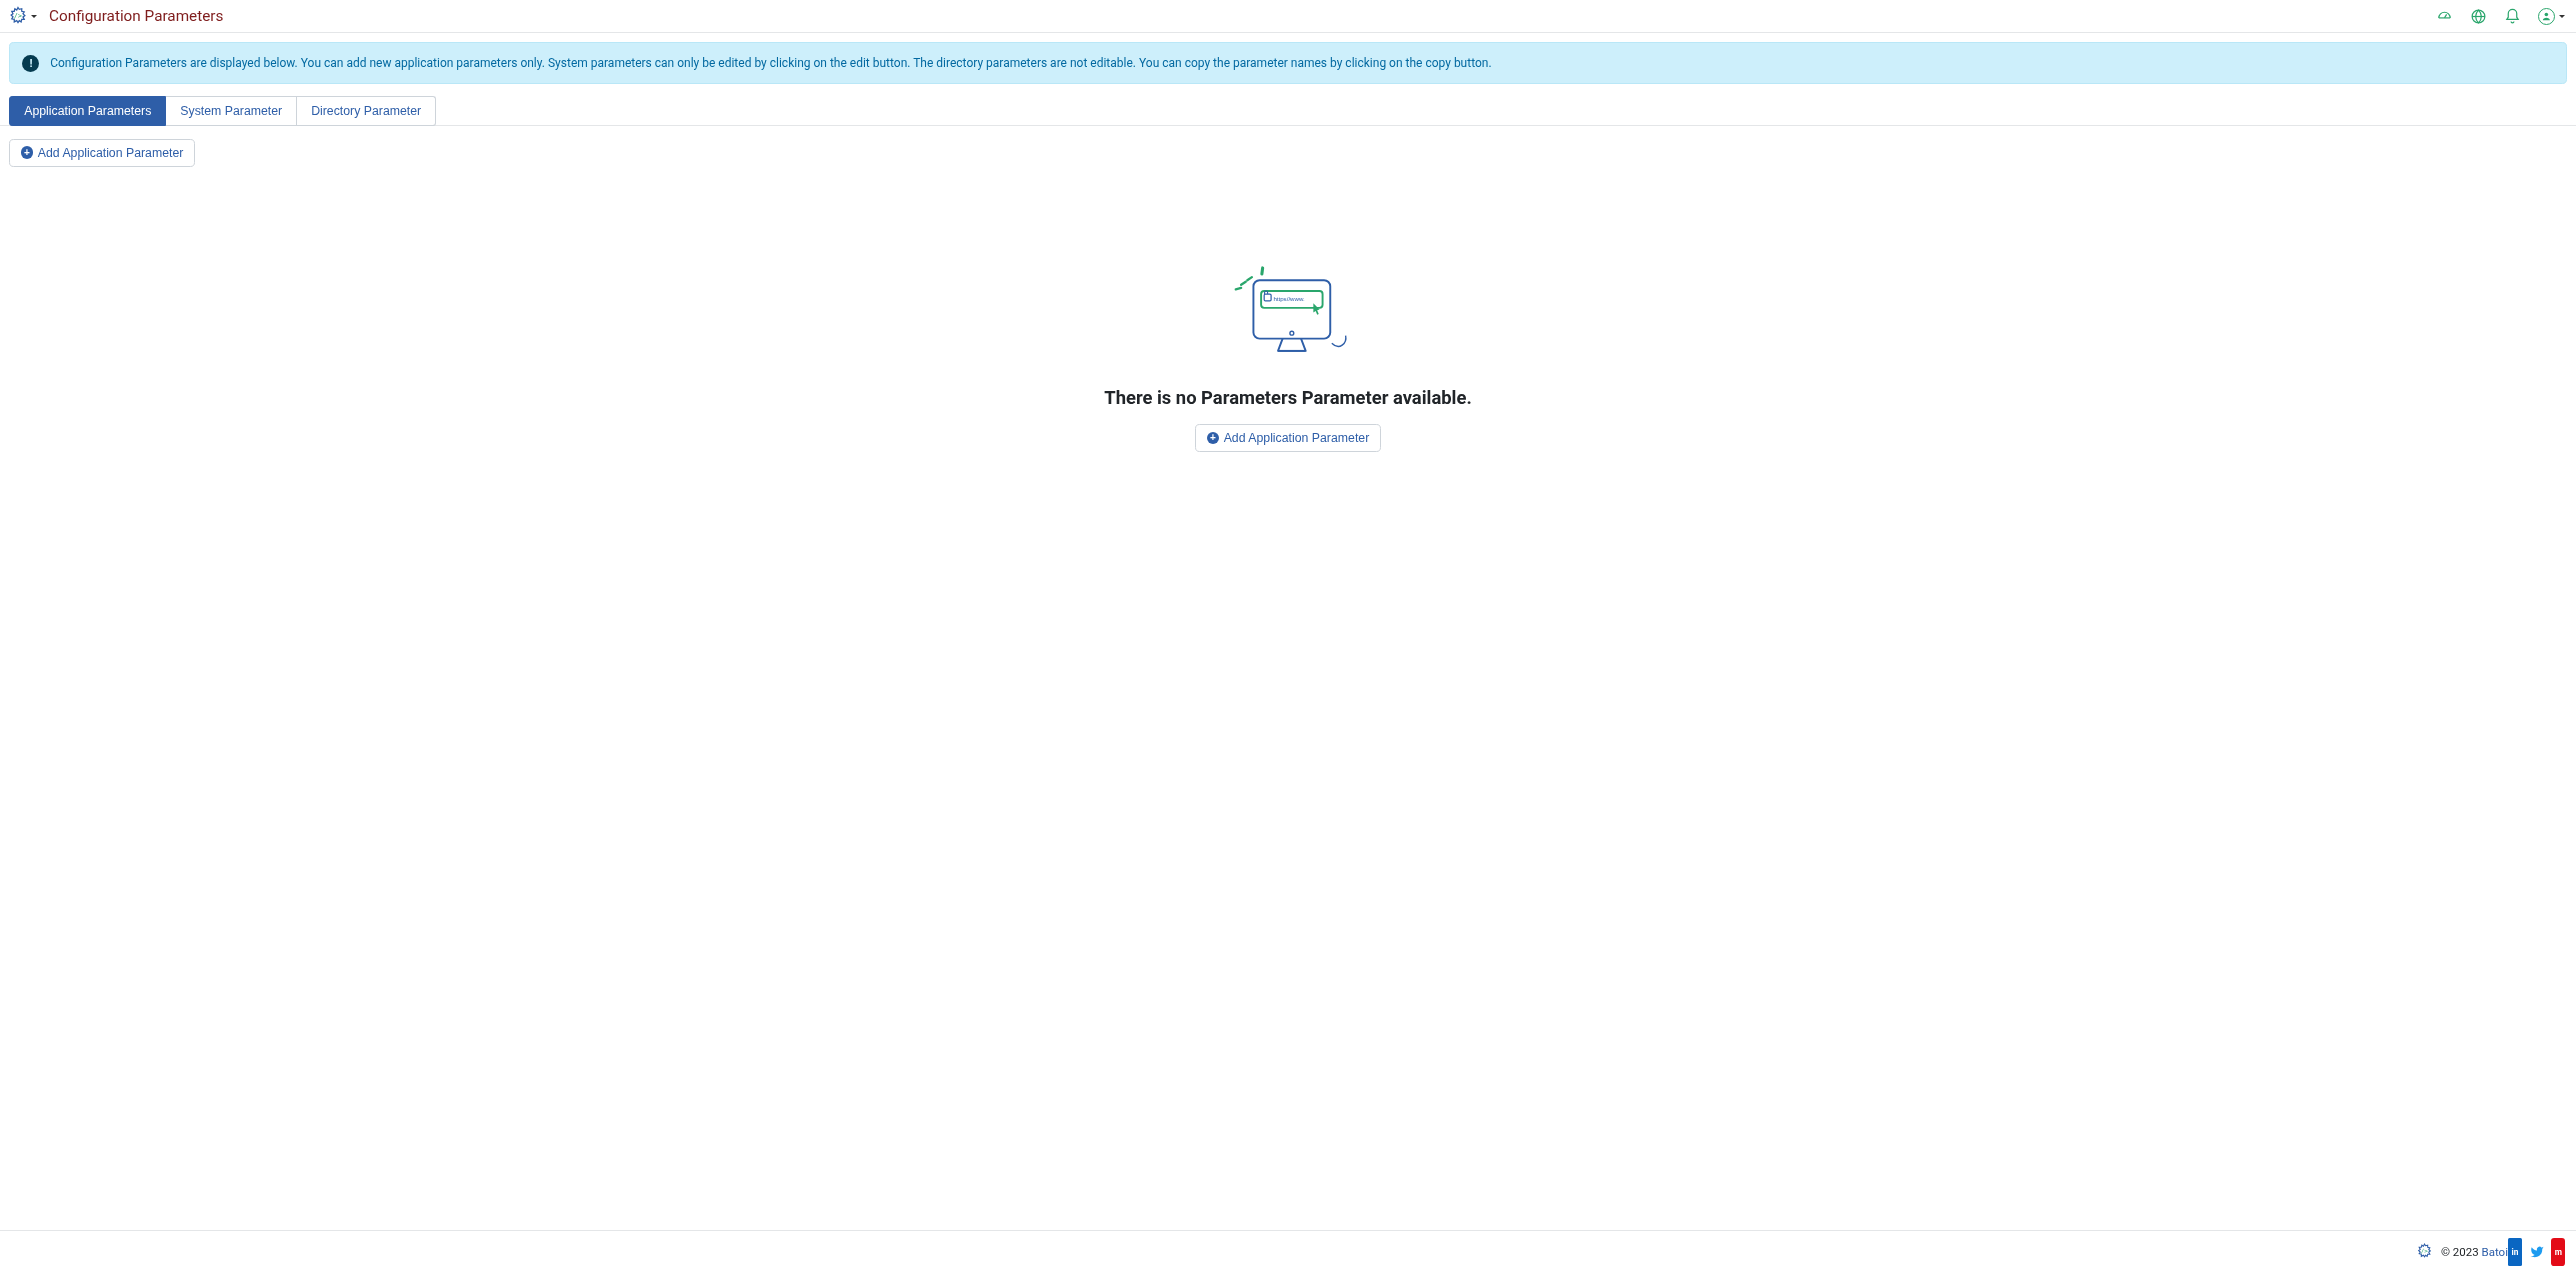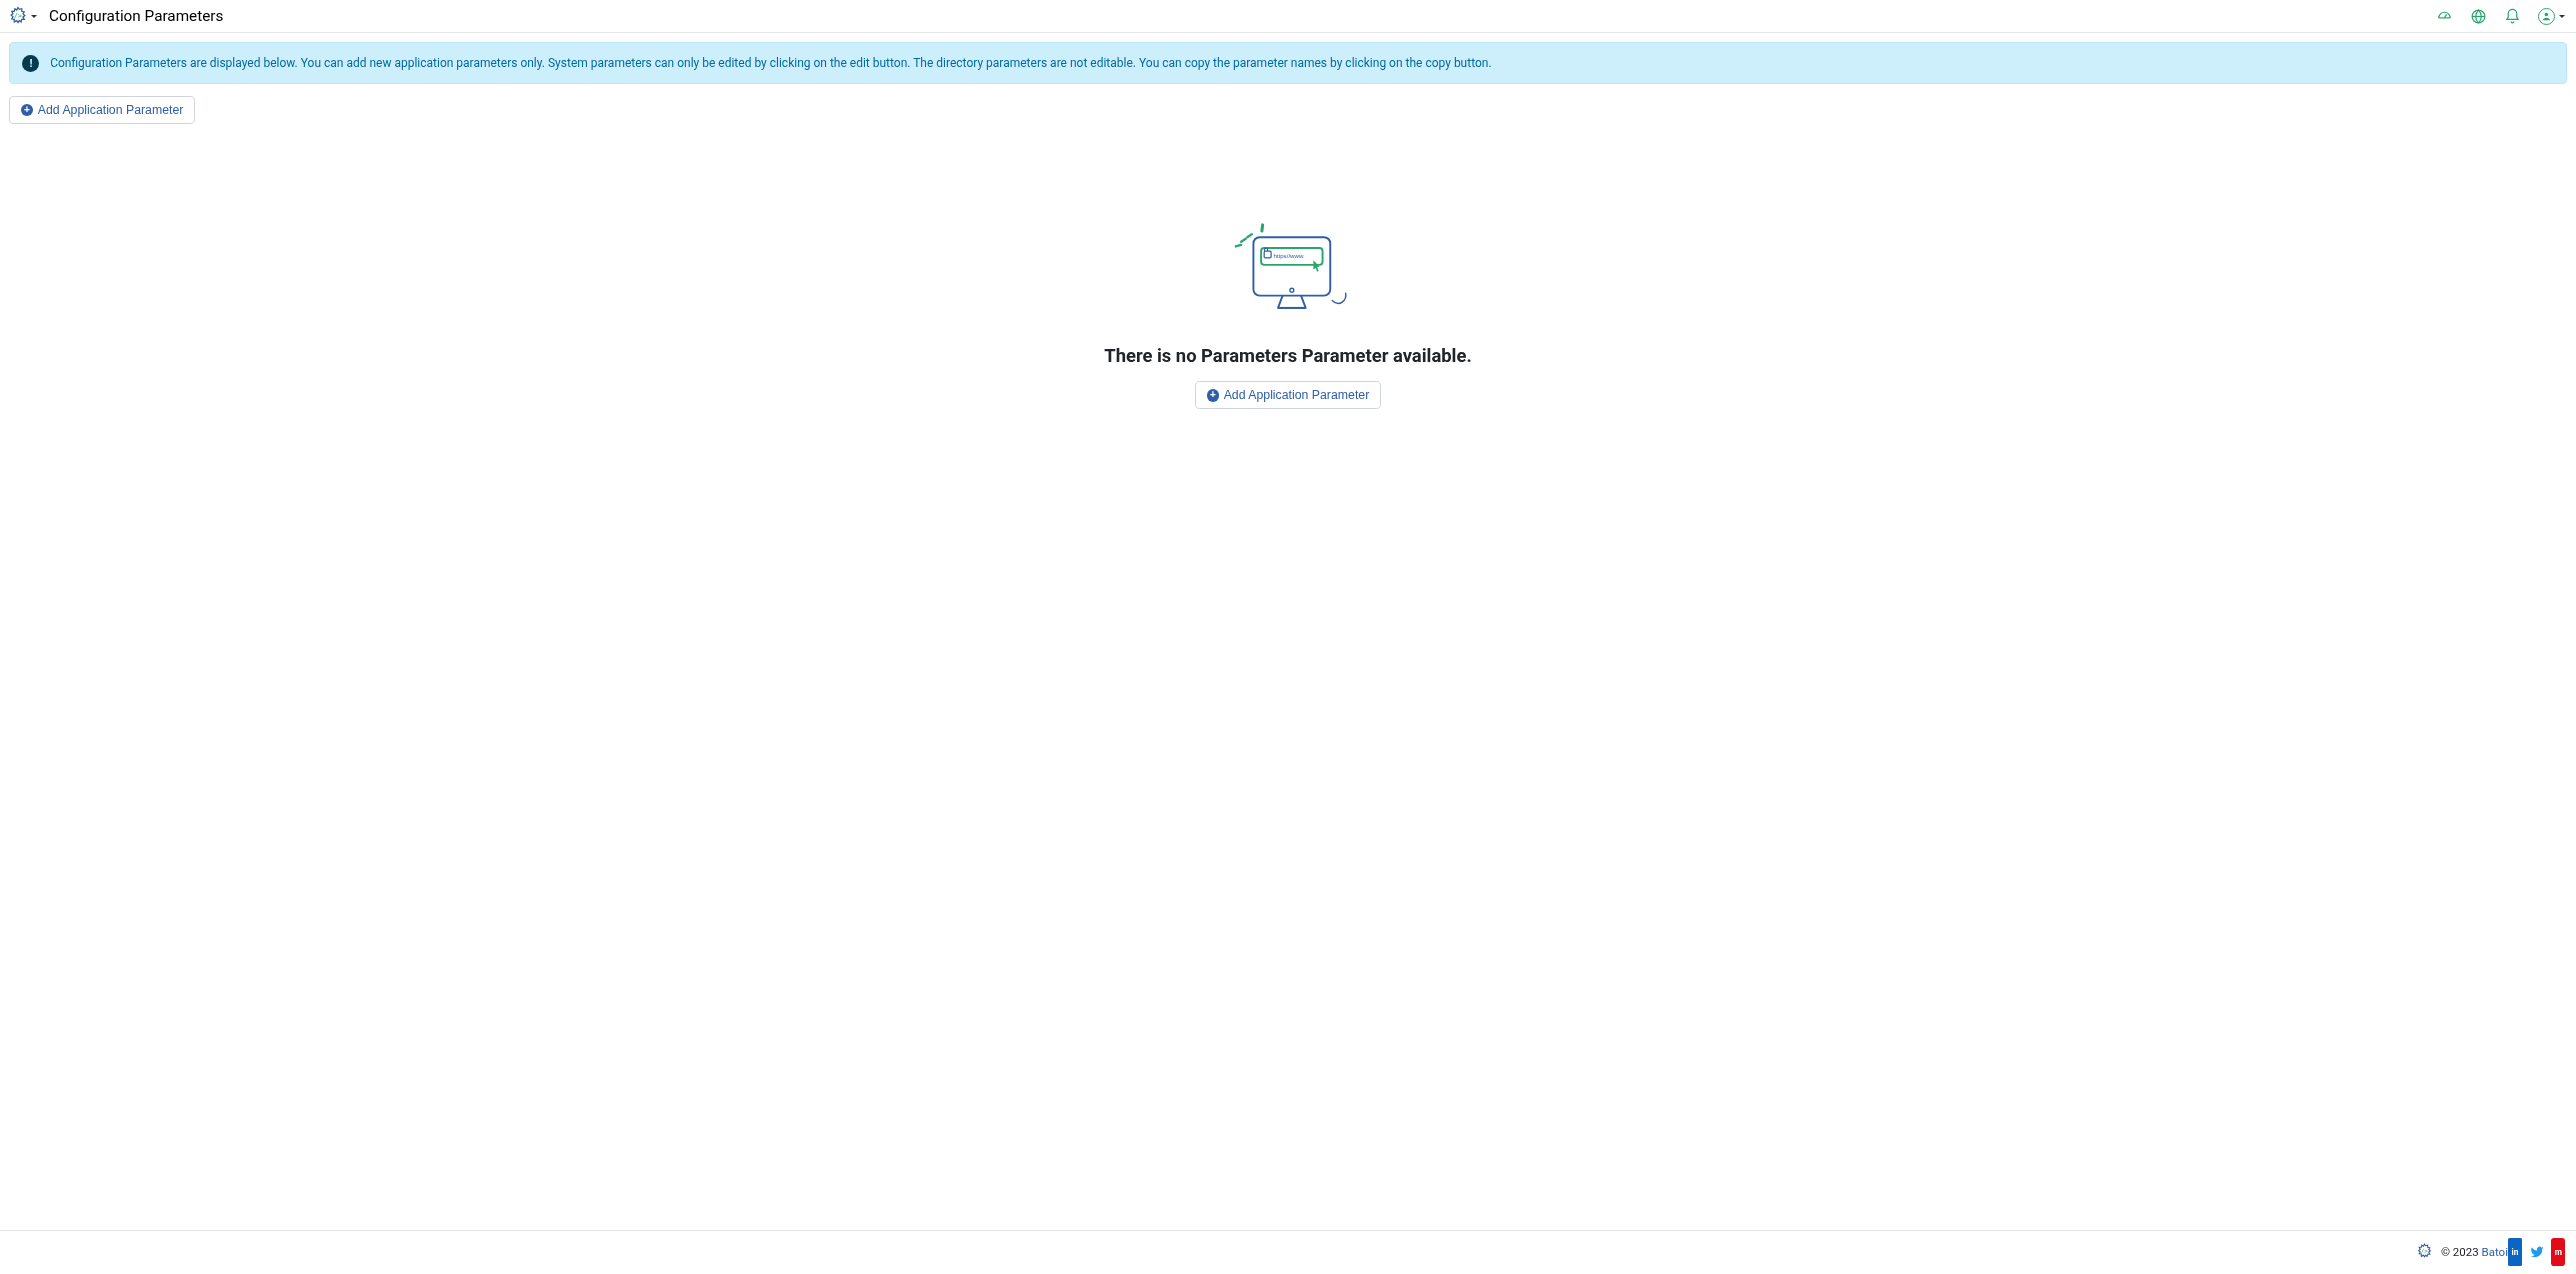--- a/index.html
+++ b/index.html
@@ -27,21 +27,21 @@
     .logo-svg { width: 20px; height: 20px; }
     .caret-down {
       width: 0; height: 0;
       border-left: 3.1px solid transparent;
       border-right: 3.1px solid transparent;
       border-top: 3.8px solid #333;
     }
     .page-title {
       font-size: 15.3px;
       font-weight: 400;
-      color: #000000;
+      color: #7f1d1d;
       margin-left: 4.6px;
     }
     .topbar-right { display: flex; align-items: center; gap: 17px; }
     .topbar-icon {
       width: 17px; height: 17px;
       color: #2aa66c;
       display: flex; align-items: center; justify-content: center;
       cursor: pointer;
     }
     .topbar-icon svg { width: 100%; height: 100%; stroke: currentColor; }
@@ -198,20 +198,25 @@
   </div>
 </header>
 
 <main class="content">
 
   <div class="info-banner">
     <span class="info-icon">!</span>
     <span class="info-text">Configuration Parameters are displayed below. You can add new application parameters only. System parameters can only be edited by clicking on the edit button. The directory parameters are not editable. You can copy the parameter names by clicking on the copy button.</span>
   </div>
 
+  <div class="tabs-row">
+    <button id="tab-application" class="tab active">Application Parameters</button>
+    <button id="tab-system" class="tab">System Parameter</button>
+    <button id="tab-directory" class="tab">Directory Parameter</button>
+  </div>
 
   <div class="toolbar-row">
     <button class="btn-outline">
       <span class="plus-circle">+</span>
       <span>Add Application Parameter</span>
     </button>
   </div>
 
   <div class="empty-state">
     <svg class="illustration" viewBox="0 0 190 150" style="font-size:16px">

